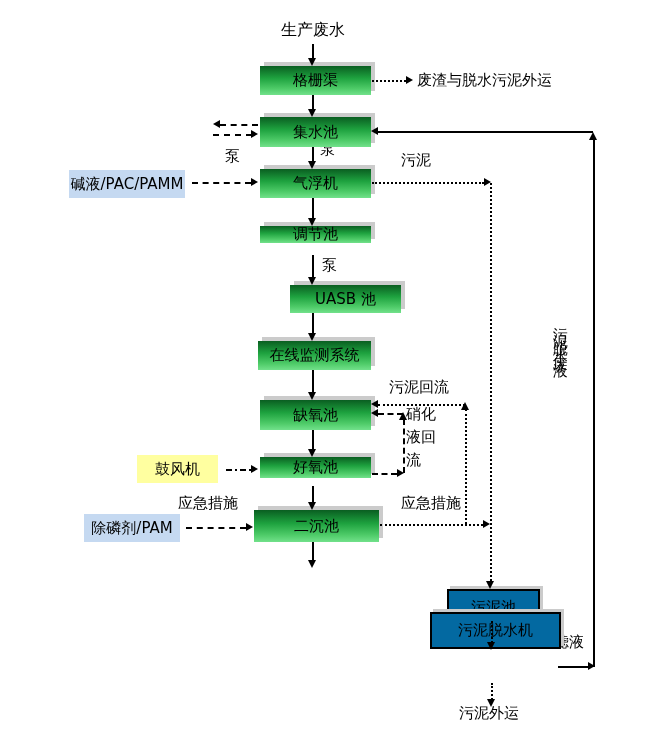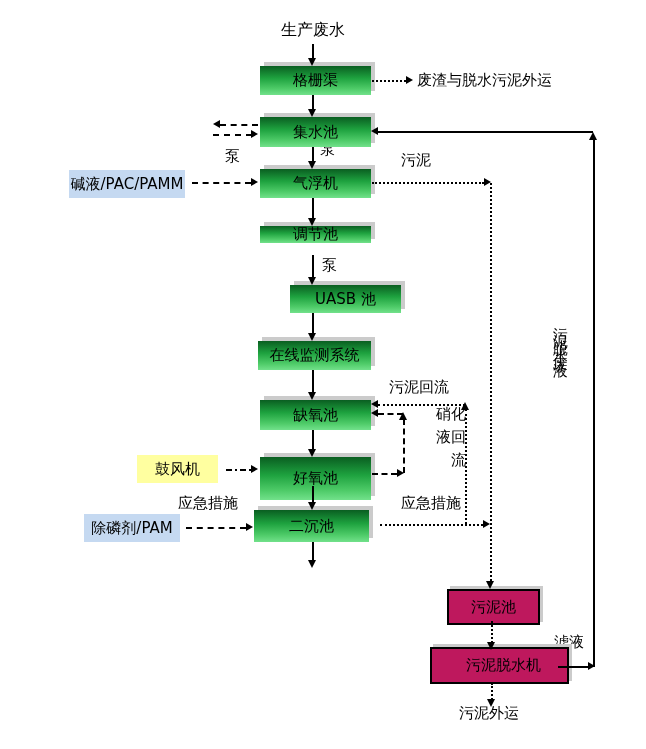--- a/index.html
+++ b/index.html
@@ -4,38 +4,38 @@
 <style>
   html,body{margin:0;padding:0;background:#ffffff;}
   #stage{position:relative;width:646px;height:749px;background:#ffffff;
          font-family:"DejaVu Sans","Liberation Sans",sans-serif;color:#000;overflow:hidden;}
   .box{position:absolute;display:flex;align-items:center;justify-content:center;
        font-size:15px;line-height:1;white-space:nowrap;}
   .green{background:linear-gradient(180deg,#0a5e21 0%,#1ea23f 42%,#4ecb68 78%,#72e18b 100%);
          box-shadow:4px -4px 0 #cbcbcb;}
   .blue{background:#c5d9f1;}
   .yellow{background:#ffffa0;}
-  .cyan{background:#be185d;border:2px solid #000;box-shadow:3px -3px 0 #cbcbcb;}
+  .cyan{background:#0369a1;border:2px solid #000;box-shadow:3px -3px 0 #cbcbcb;}
   .lbl{position:absolute;font-size:15px;line-height:1.15;white-space:nowrap;}
   .lh{position:absolute;height:0;}
   .lv{position:absolute;width:0;}
   .lh.solid{border-top:2px solid #000}
   .lh.dash{border-top:2px dashed #000}
   .lh.dot{border-top:2px dotted #000}
   .lv.solid{border-left:2px solid #000}
   .lv.dash{border-left:2px dashed #000}
   .lv.dot{border-left:2px dotted #000}
   .lh.dashdot{height:2px;background:repeating-linear-gradient(90deg,#000 0 6px,transparent 6px 9px,#000 9px 11px,transparent 11px 14px);}
   .ah{position:absolute;width:0;height:0;}
   .ah.r{border-top:4px solid transparent;border-bottom:4px solid transparent;border-left:7px solid #000}
   .ah.l{border-top:4px solid transparent;border-bottom:4px solid transparent;border-right:7px solid #000}
   .ah.d{border-left:4px solid transparent;border-right:4px solid transparent;border-top:8px solid #000}
   .ah.u{border-left:4px solid transparent;border-right:4px solid transparent;border-bottom:8px solid #000}
   .vtext{writing-mode:vertical-rl;text-orientation:upright;letter-spacing:7px;}
-  .center{text-align:right;}
+  .center{text-align:left;}
 </style>
 </head>
 <body>
 
 <div id="stage">
 
   <div class="lbl" style="left:281px;top:21px;font-size:16px;">生产废水</div>
   <div class="lbl" style="left:417px;top:72px;">废渣与脱水污泥外运</div>
   <div class="lbl" style="left:225px;top:148px;">泵</div>
   <div class="lbl" style="left:320px;top:141px;">泵</div>
@@ -55,25 +55,25 @@
 
   <div class="box green" style="left:260px;top:66px;width:111px;height:29px;">格栅渠</div>
   <div class="box green" style="left:260px;top:117px;width:111px;height:30px;">集水池</div>
   <div class="box blue" style="left:69px;top:170px;width:116px;height:28px;">碱液/PAC/PAMM</div>
   <div class="box green" style="left:260px;top:169px;width:111px;height:29px;">气浮机</div>
   <div class="box green" style="left:260px;top:226px;width:111px;height:17px;">调节池</div>
   <div class="box green" style="left:260px;top:285px;width:111px;height:28px;margin-left:30px;">UASB 池</div>
   <div class="box green" style="left:258px;top:341px;width:113px;height:29px;">在线监测系统</div>
   <div class="box green" style="left:260px;top:400px;width:111px;height:30px;">缺氧池</div>
   <div class="box yellow" style="left:137px;top:455px;width:81px;height:28px;">鼓风机</div>
-  <div class="box green" style="left:260px;top:457px;width:111px;height:43px;">好氧池</div>
+  <div class="box green" style="left:260px;top:457px;width:111px;height:21px;">好氧池</div>
   <div class="box blue" style="left:84px;top:514px;width:96px;height:28px;">除磷剂/PAM</div>
-  <div class="box green" style="left:254px;top:510px;width:115px;height:32px;">二沉池</div>
+  <div class="box green" style="left:254px;top:510px;width:125px;height:32px;">二沉池</div>
   <div class="box cyan" style="left:447px;top:589px;width:89px;height:32px;">污泥池</div>
-  <div class="box cyan" style="left:430px;top:647px;width:127px;height:33px;padding-left:8px;">污泥脱水机</div>
+  <div class="box cyan" style="left:430px;top:612px;width:127px;height:33px;">污泥脱水机</div>
 
   <div class="lv solid" style="left:312px;top:44px;height:14px;"></div>
   <div class="ah d" style="left:308px;top:58px;"></div>
   <div class="lv solid" style="left:312px;top:95px;height:14px;"></div>
   <div class="ah d" style="left:308px;top:109px;"></div>
   <div class="lv solid" style="left:312px;top:147px;height:14px;"></div>
   <div class="ah d" style="left:308px;top:161px;"></div>
   <div class="lv solid" style="left:312px;top:198px;height:20px;"></div>
   <div class="ah d" style="left:308px;top:218px;"></div>
   <div class="lv solid" style="left:312px;top:255px;height:22px;"></div>

